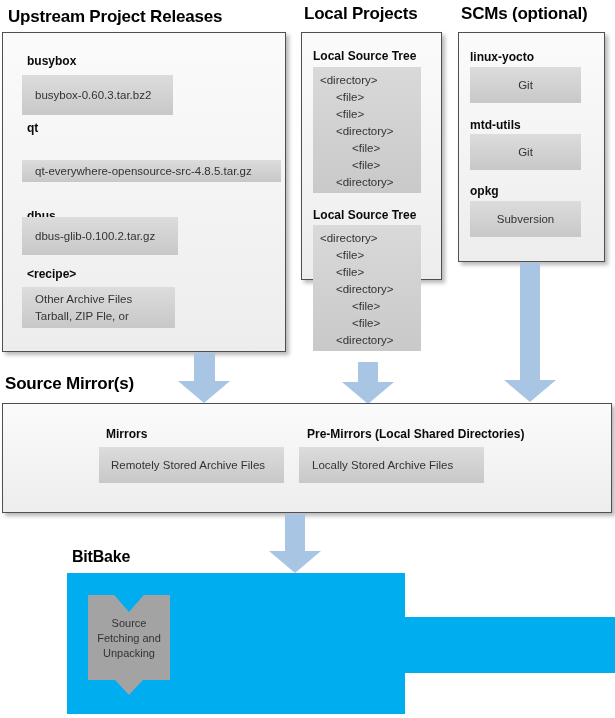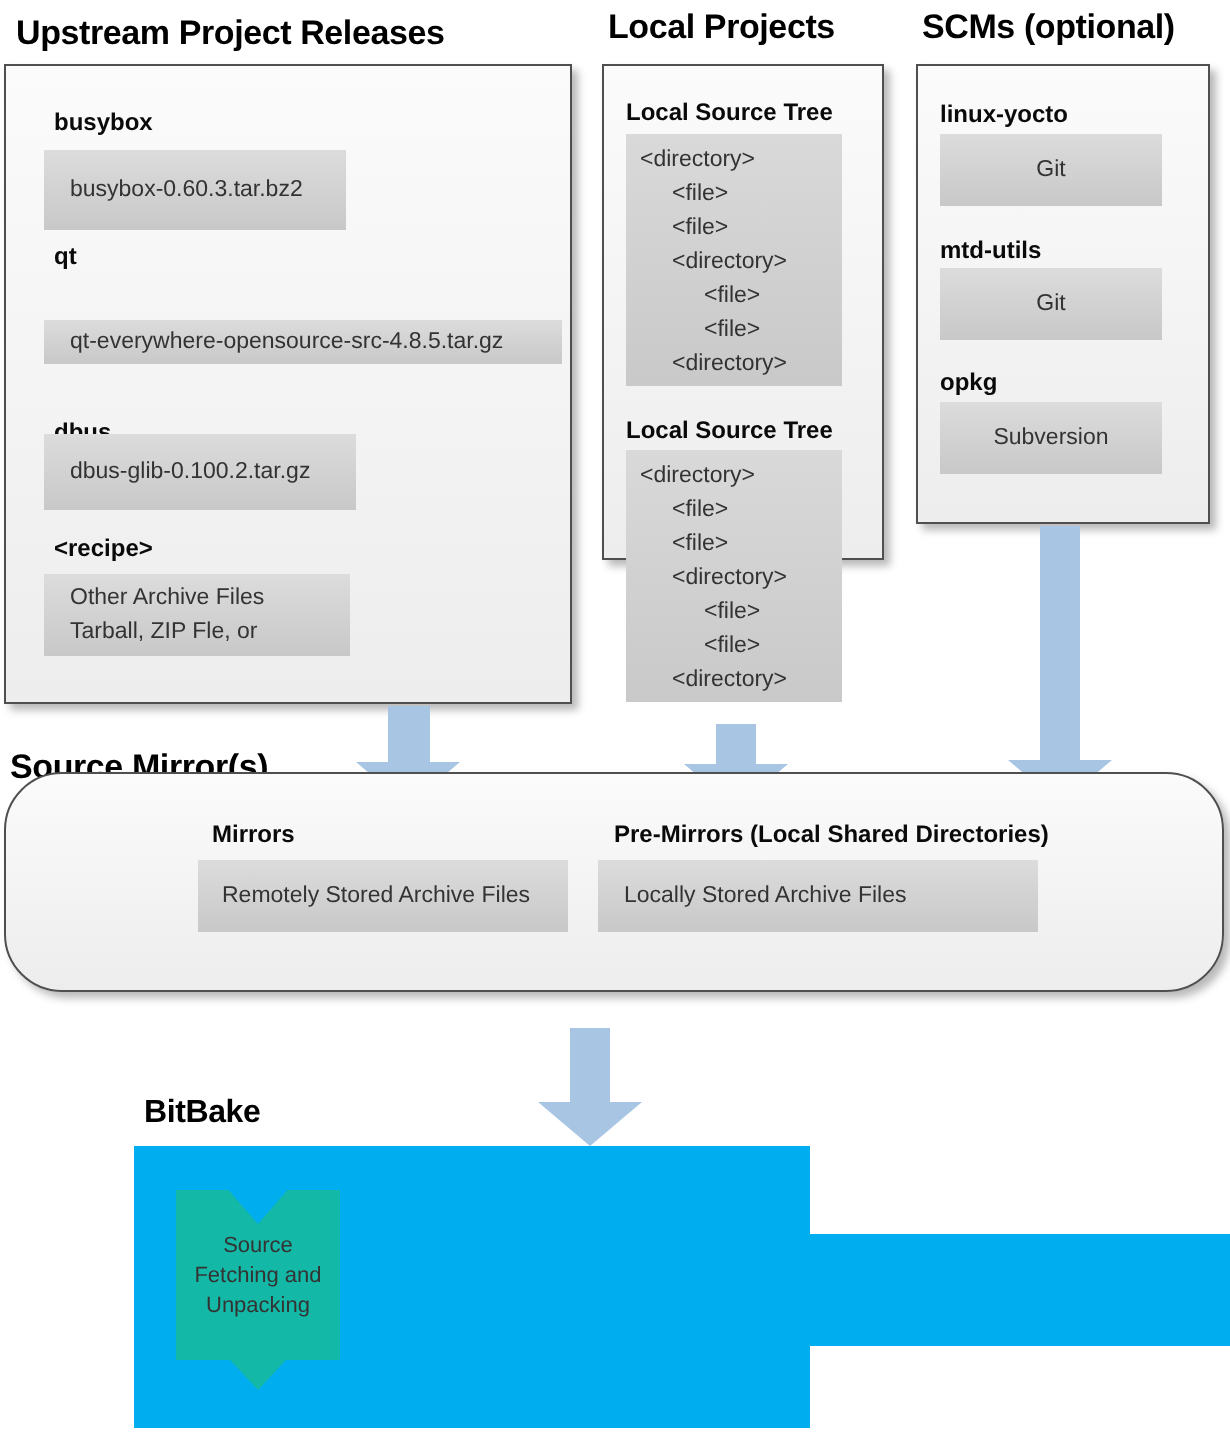--- a/index.html
+++ b/index.html
@@ -35,21 +35,21 @@
   .shaft{position:absolute;background:#a8c6e4;}
   .ahead{
     position:absolute;width:0;height:0;
     border-left:26px solid transparent;border-right:26px solid transparent;
     border-top:22px solid #a8c6e4;
   }
   .cyan-main{position:absolute;left:67px;top:573px;width:338px;height:141px;background:#00adee;}
   .cyan-arm{position:absolute;left:404px;top:617px;width:211px;height:56px;background:#00adee;}
   .ribbon{
     position:absolute;left:88px;top:595px;width:82px;height:100px;
-    background:#14b8a6;
+    background:#a3a3a3;
     clip-path:polygon(0 0,32% 0,50% 17%,68% 0,100% 0,100% 85%,67% 85%,50% 100%,33% 85%,0 85%);
     font-size:11px;color:#333;line-height:15px;text-align:center;
     display:flex;flex-direction:column;justify-content:flex-start;
     padding-top:21px;box-sizing:border-box;
   }
 </style>
 </head>
 <body>
 
 <div class="stage">
@@ -117,25 +117,25 @@
   <div>
     <div class="shaft" style="left:358px;top:362px;width:20px;height:21px;"></div>
     <div class="ahead" style="left:342px;top:382px;"></div>
   </div>
   <div>
     <div class="shaft" style="left:520px;top:263px;width:20px;height:118px;"></div>
     <div class="ahead" style="left:504px;top:380px;"></div>
   </div>
 
   <div class="hd" style="left:5px;top:374px;">Source Mirror(s)</div>
-  <div class="panel" style="left:2px;top:386px;width:610px;height:110px;border-radius:29px;">
+  <div class="panel" style="left:2px;top:403px;width:610px;height:110px;">
     <div class="lbl" style="left:103px;top:23px;">Mirrors</div>
     <div class="gbox left" style="left:96px;top:43px;width:185px;height:36px;padding-left:12px;">Remotely Stored Archive Files</div>
     <div class="lbl" style="left:304px;top:23px;">Pre-Mirrors (Local Shared Directories)</div>
-    <div class="gbox left" style="left:296px;top:43px;width:220px;height:36px;">Locally Stored Archive Files</div>
+    <div class="gbox left" style="left:296px;top:43px;width:185px;height:36px;">Locally Stored Archive Files</div>
   </div>
 
   <div>
     <div class="shaft" style="left:285px;top:514px;width:20px;height:38px;"></div>
     <div class="ahead" style="left:269px;top:551px;"></div>
   </div>
 
   <div class="hd" style="left:72px;top:548px;font-size:16px;">BitBake</div>
   <div class="cyan-main"></div>
   <div class="cyan-arm"></div>

